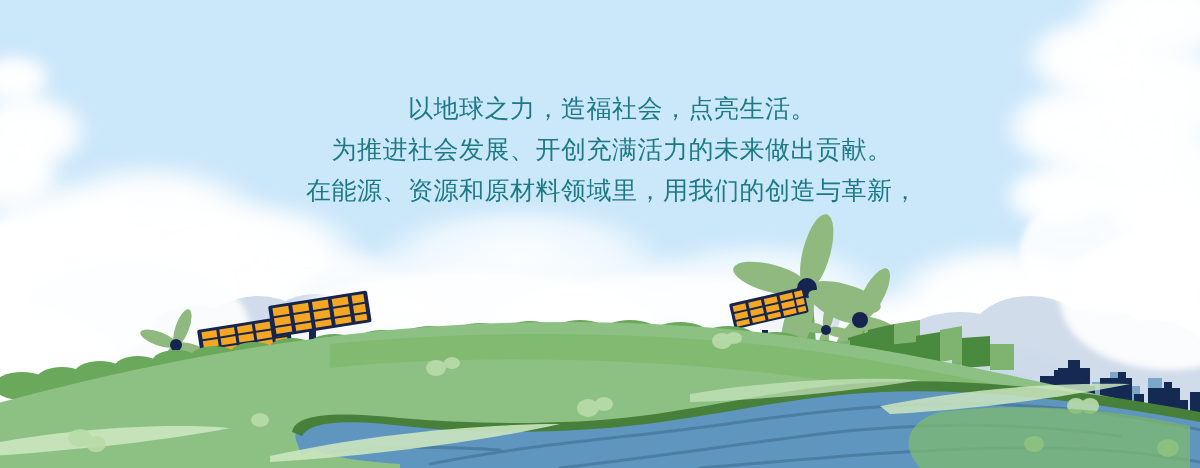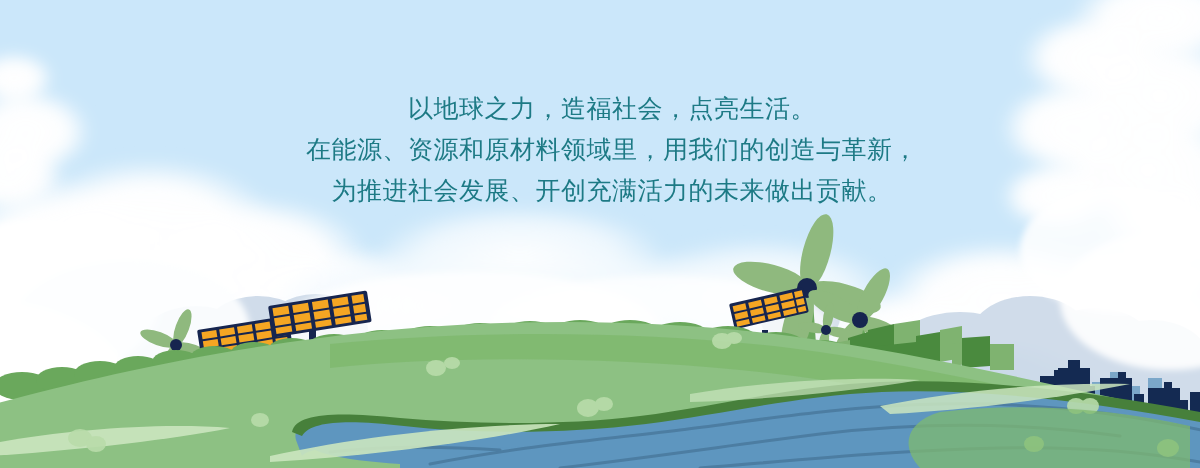--- a/index.html
+++ b/index.html
@@ -393,17 +393,17 @@
       <ellipse cx="1168" cy="448" rx="11" ry="9"></ellipse>
       <ellipse cx="260" cy="420" rx="9" ry="7"></ellipse>
     </g>
 
     <path d="M 940 412 C 1020 402, 1110 408, 1190 426 L 1190 468 L 920 468 C 900 446, 906 422, 940 412 Z" fill="#7fb96f" opacity="0.75"></path>
 
   </svg>
 
   <div class="tagline">
     <span class="tagline-line">以地球之力，造福社会，点亮生活。</span>
+    <span class="tagline-line">为推进社会发展、开创充满活力的未来做出贡献。</span>
     <span class="tagline-line">在能源、资源和原材料领域里，用我们的创造与革新，</span>
-    <span class="tagline-line">为推进社会发展、开创充满活力的未来做出贡献。</span>
   </div>
 
 </div>
 
 </body></html>

